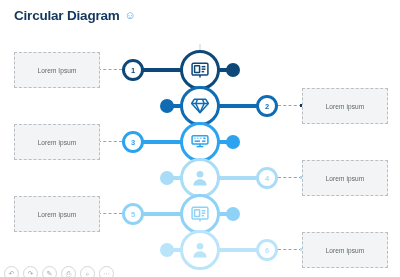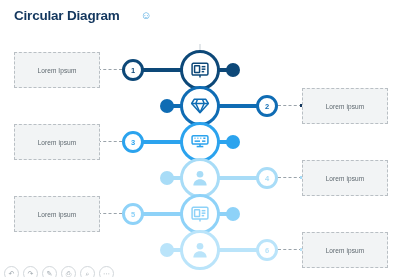--- a/index.html
+++ b/index.html
@@ -6,21 +6,21 @@
   body{
     width:400px;height:277px;
     background:#ffffff;
     font-family:"Liberation Sans",sans-serif;
     overflow:hidden;
     position:relative;
   }
   
   .title-row{
     position:absolute;left:14px;top:8px;
-    display:flex;align-items:center;gap:21px;
+    display:flex;align-items:center;gap:5px;
   }
   .title-text{
     font-size:13.5px;font-weight:bold;color:#13375e;
     letter-spacing:-0.2px;
   }
   .title-emoji{font-size:11px;color:#4fa8e0;line-height:1;}
 
   
   .stage{position:absolute;left:0;top:36px;width:400px;height:230px;}
 

